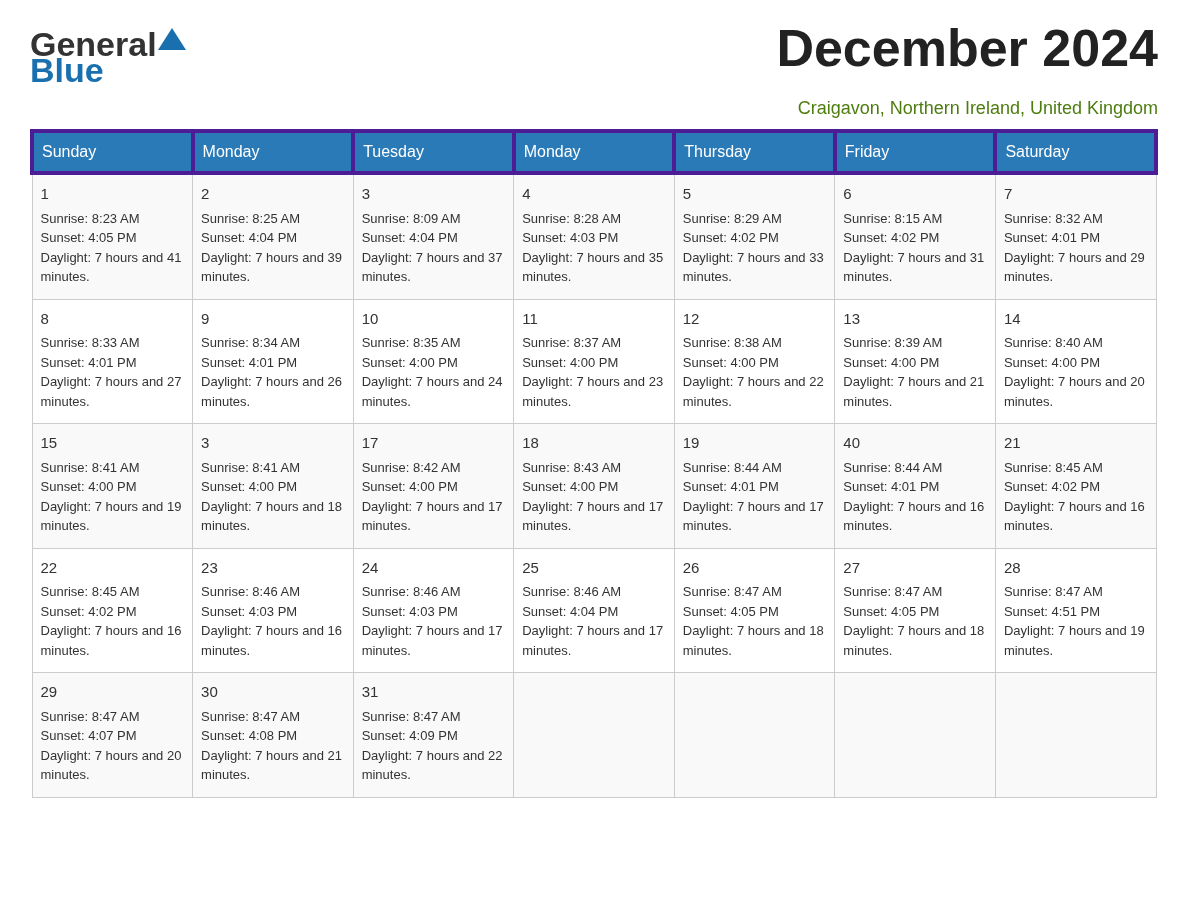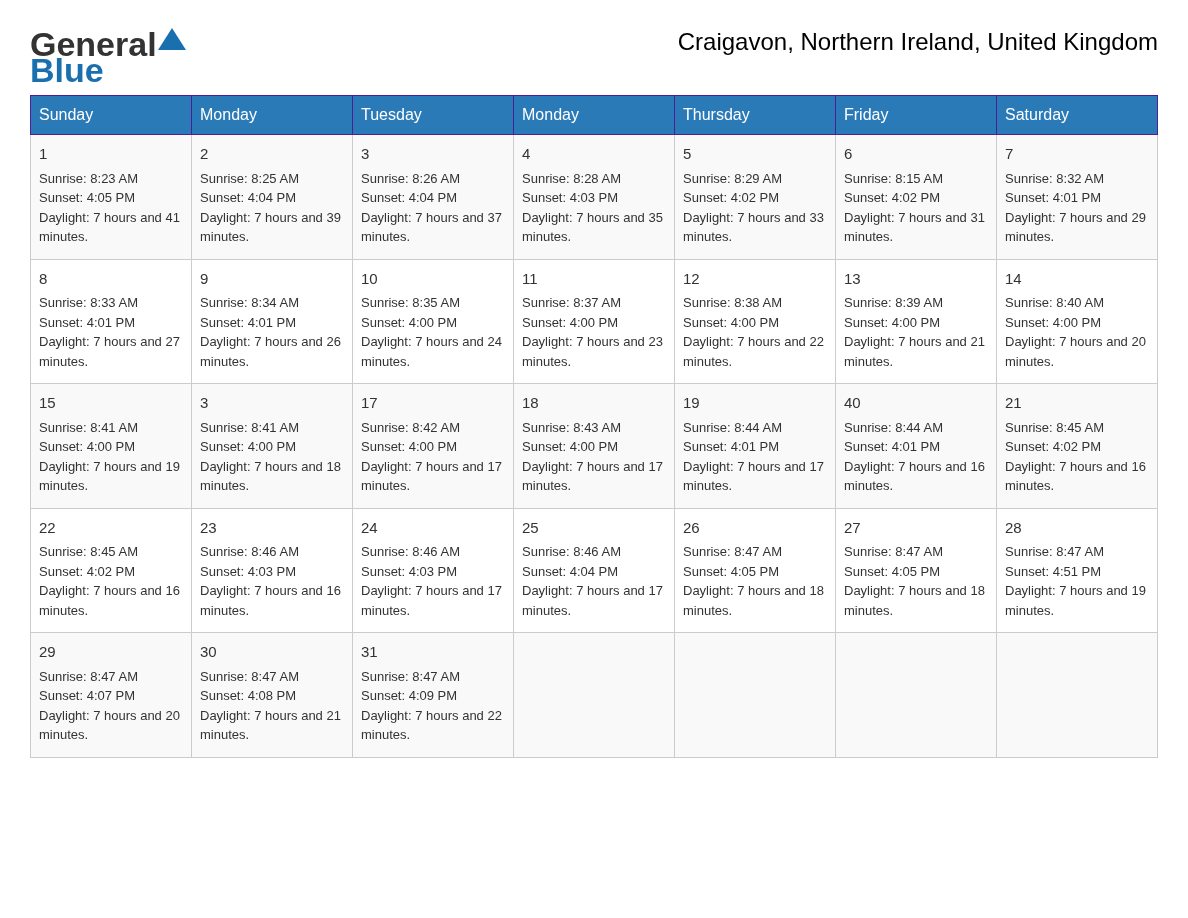--- a/index.html
+++ b/index.html
@@ -19,37 +19,37 @@
     .title-section {
       text-align: right;
     }
     .month-title {
       font-size: 52px;
       font-weight: bold;
       color: #222;
       line-height: 1.1;
     }
     .location-title {
-      font-size: 24px;
-      color: #000000;
-      margin-top: 8px;
+      font-size: 18px;
+      color: #4d7c0f;
+      margin-top: 21px;
     }
     .calendar-table {
       width: 100%;
       border-collapse: collapse;
       margin-top: 8px;
     }
     .calendar-table th {
       background-color: #2a7ab8;
       color: #fff;
       padding: 10px 8px;
       font-size: 16px;
       font-weight: normal;
       text-align: left;
-      border: 1px solid #4c1d95;
+      border: 4px solid #4c1d95;
     }
     .calendar-table td {
       vertical-align: top;
       padding: 8px 8px 12px 8px;
       border: 1px solid #ccc;
       width: calc(100% / 7);
       height: 110px;
       font-size: 13px;
       color: #333;
       line-height: 1.5;
@@ -82,20 +82,21 @@
   <div class="logo-wrapper">
       <div style="display: flex; align-items: flex-start; gap: 0px;">
         <svg width="160" height="65" viewBox="0 0 160 65">
           <text x="0" y="36" font-size="34" font-weight="bold" fill="#333" font-family="Arial, sans-serif">General</text>
           <polygon points="142,8 156,30 128,30" fill="#1a6faf"></polygon>
           <text x="0" y="62" font-size="34" font-weight="bold" fill="#1a6faf" font-family="Arial, sans-serif">Blue</text>
         </svg>
       </div>
     </div>
   <div class="title-section">
+    <div class="month-title">December 2024</div>
     <div class="location-title">Craigavon, Northern Ireland, United Kingdom</div>
   </div>
 </div>
 
 <table class="calendar-table">
   <thead>
     <tr>
     <th>Sunday</th>
         <th>Monday</th>
         <th>Tuesday</th>
@@ -114,21 +115,21 @@
         <span>Daylight: 7 hours and 41 minutes.</span>
       </td>
         <td>
         <span class="day-num">2</span>
         <span>Sunrise: 8:25 AM</span><br>
         <span>Sunset: 4:04 PM</span><br>
         <span>Daylight: 7 hours and 39 minutes.</span>
       </td>
         <td>
         <span class="day-num">3</span>
-        <span>Sunrise: 8:26 AM</span><br>
+        <span>Sunrise: 8:09 AM</span><br>
         <span>Sunset: 4:04 PM</span><br>
         <span>Daylight: 7 hours and 37 minutes.</span>
       </td>
         <td>
         <span class="day-num">4</span>
         <span>Sunrise: 8:28 AM</span><br>
         <span>Sunset: 4:03 PM</span><br>
         <span>Daylight: 7 hours and 35 minutes.</span>
       </td>
         <td>

